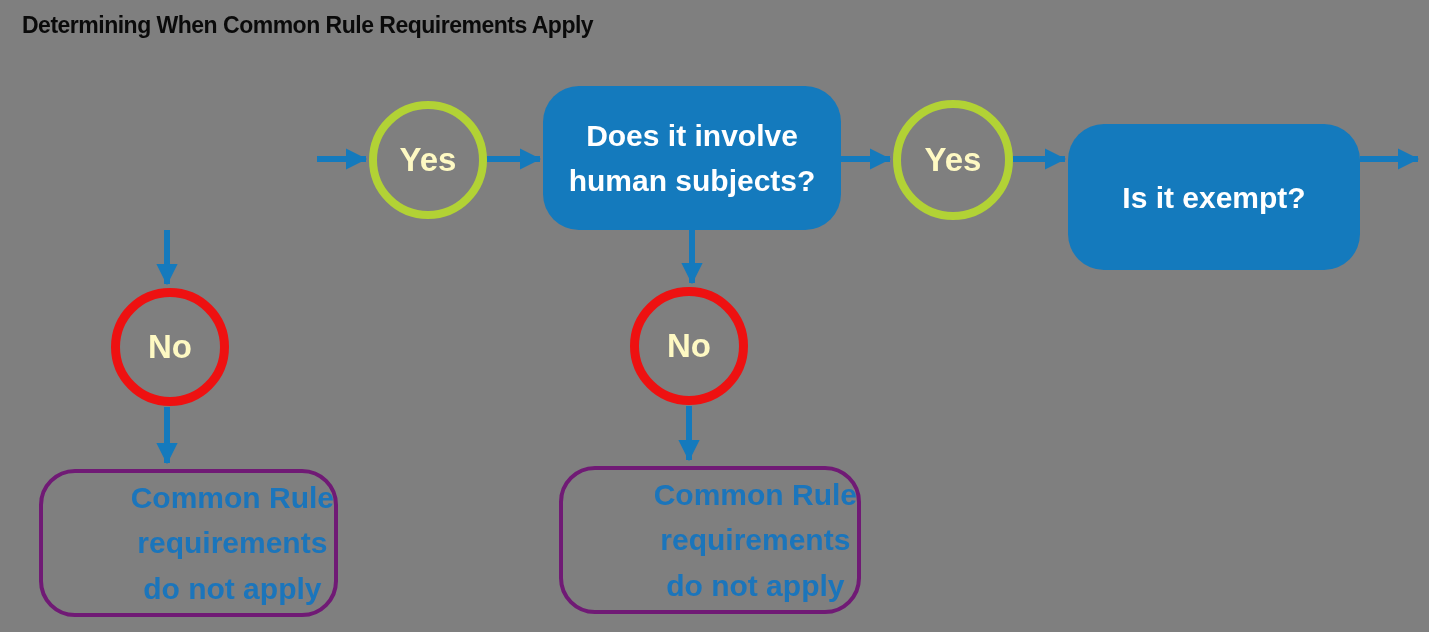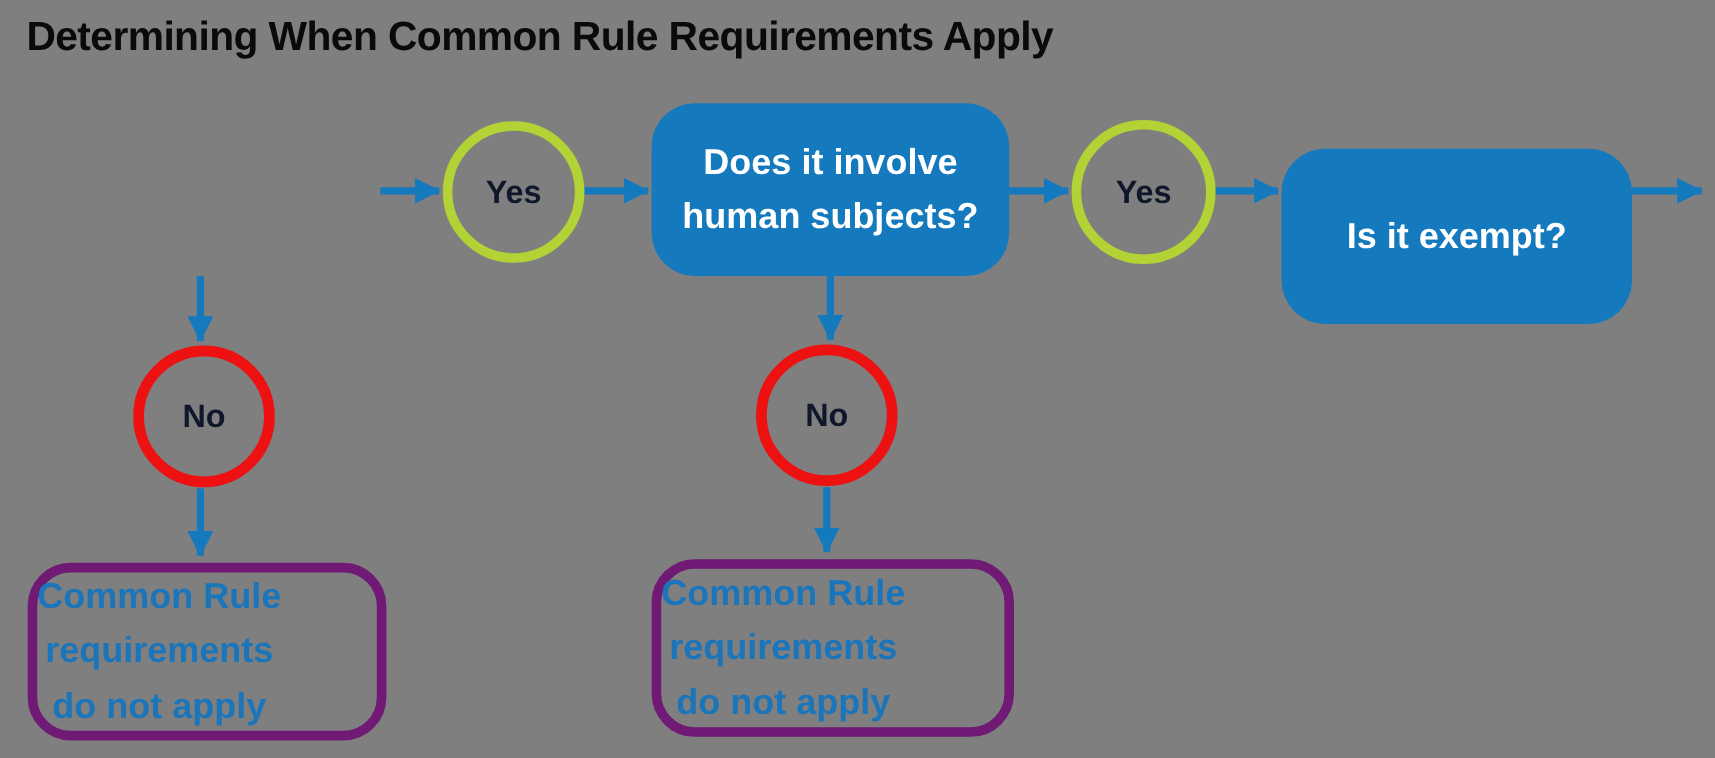--- a/index.html
+++ b/index.html
@@ -12,21 +12,21 @@
     position: relative;
     width: 1429px;
     height: 632px;
     background: #7F7F7F;
     overflow: hidden;
   }
   .title {
     position: absolute;
     left: 22px;
     top: 12px;
-    font-size: 34px;
+    font-size: 23px;
     font-weight: bold;
     color: #0A0A0A;
     letter-spacing: -0.5px;
     white-space: nowrap;
   }
   .decision-box {
     position: absolute;
     background: #147ABD;
     border-radius: 36px;
     display: flex;
@@ -34,43 +34,44 @@
     justify-content: center;
     text-align: center;
     color: #FFFFFF;
     font-size: 30px;
     font-weight: bold;
     line-height: 1.5;
     white-space: pre-line;
   }
   .outcome-box {
     position: absolute;
-    border: 8px solid #701a75;
+    border: 4px solid #701a75;
     border-radius: 36px;
     background: transparent;
     display: flex;
     align-items: center;
-    justify-content: flex-start;
+    justify-content: flex-end;
     text-align: center;
     color: #1B75BB;
     font-size: 30px;
     font-weight: bold;
     line-height: 1.52;
     white-space: pre-line;
     box-sizing: border-box;
+    margin-left: 16px;
   }
   .circle {
     position: absolute;
     border-radius: 50%;
     background: transparent;
     display: flex;
     align-items: center;
     justify-content: center;
-    color: #0f172a;
-    font-size: 27px;
+    color: #fef9c3;
+    font-size: 33px;
     font-weight: bold;
     box-sizing: border-box;
   }
   .circle.green { border: 8px solid #B2D235; }
   .circle.red   { border: 9px solid #EE1111; }
   #box-research       { left: 18px;   top: 84px;  width: 299px; height: 146px; }
   #box-human-subjects { left: 543px;  top: 86px;  width: 298px; height: 144px; }
   #box-exempt         { left: 1068px; top: 84px;  width: 292px; height: 146px; margin-top: 40px; }
   #circle-yes-1 { left: 369px; top: 101px; width: 118px; height: 118px; }
   #circle-yes-2 { left: 893px; top: 100px; width: 120px; height: 120px; }

